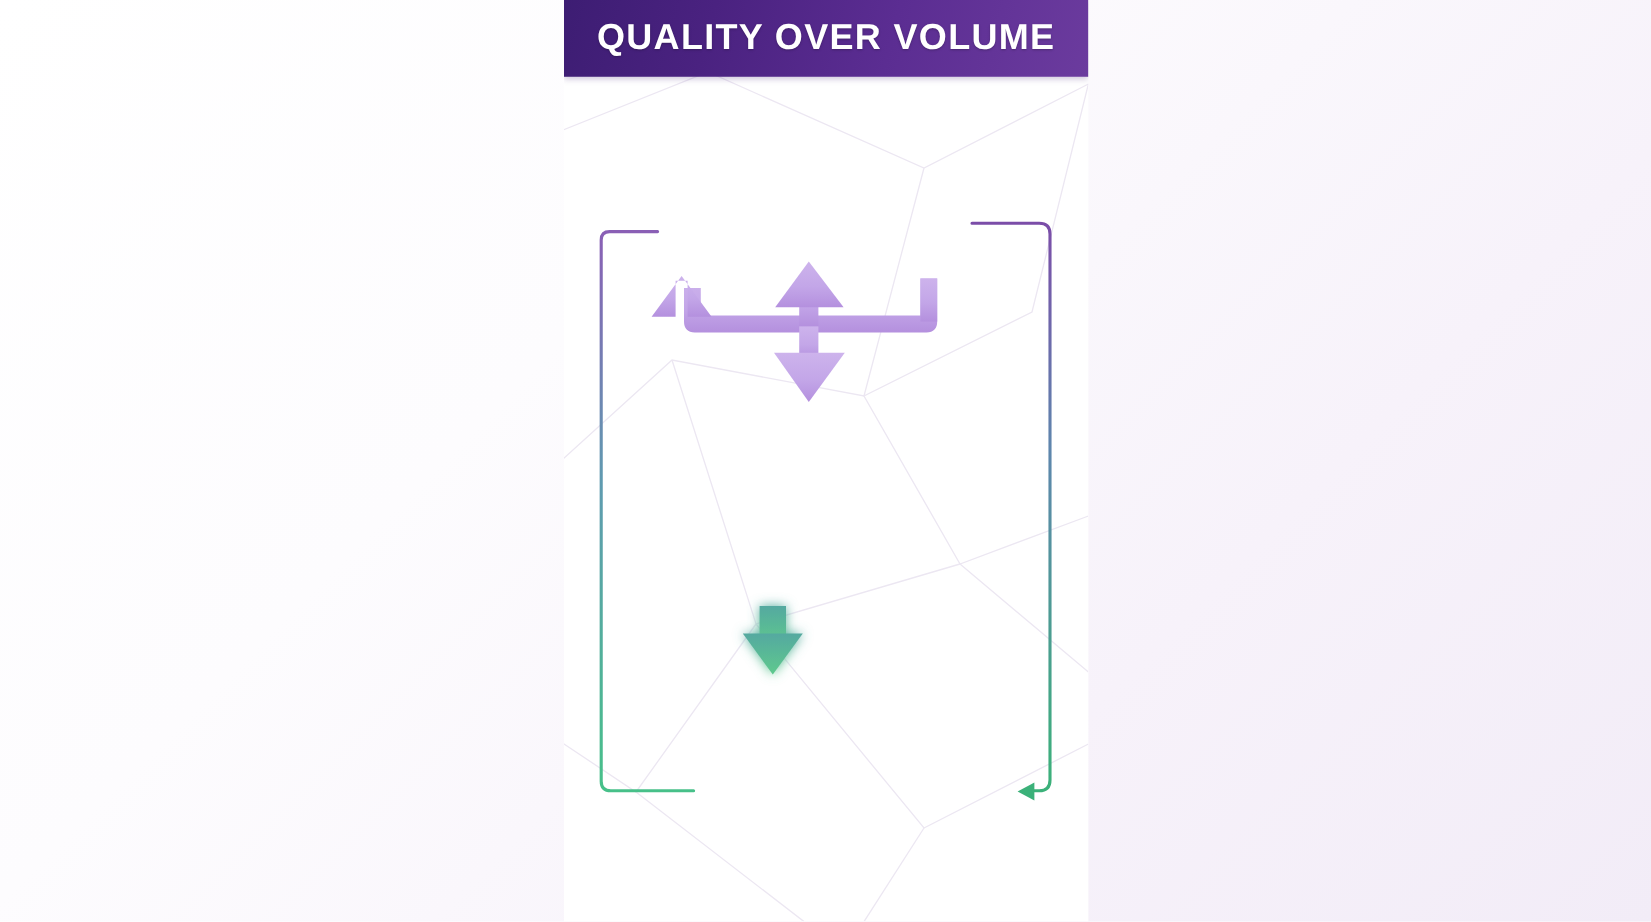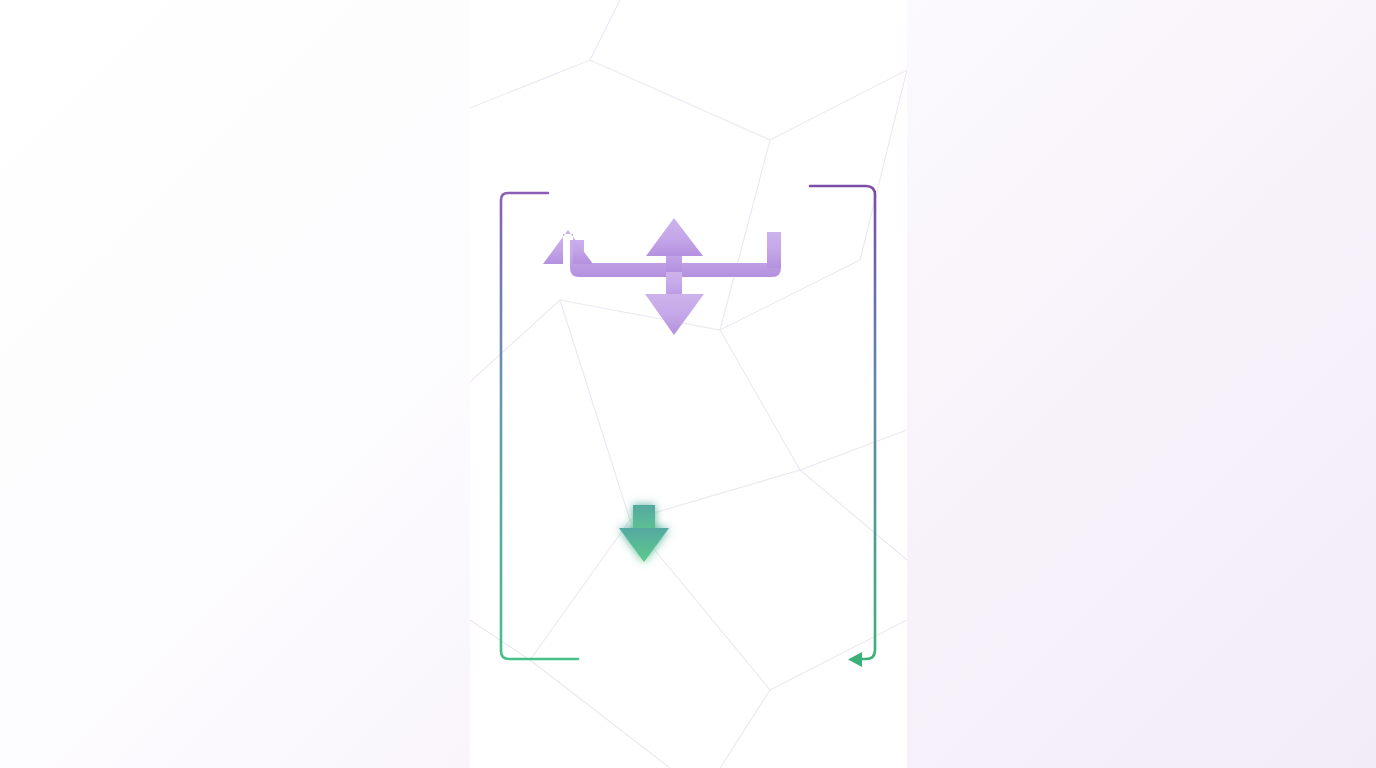--- a/index.html
+++ b/index.html
@@ -110,20 +110,23 @@
       </defs>
 
       <path d="M 78 193 L 38 193 Q 31 193 31 200 L 31 651 Q 31 659 39 659 L 108 659" fill="none" stroke="url(#loopLeftGrad)" stroke-width="2.6" stroke-linecap="round" stroke-linejoin="round"></path>
 
       <path d="M 340 186 L 396 186 Q 405 186 405 195 L 405 650 Q 405 659 396 659 L 385 659" fill="none" stroke="url(#loopRightGrad)" stroke-width="2.6" stroke-linecap="round" stroke-linejoin="round"></path>
       <path d="M 392 652 L 378 659.5 L 392 667 Z" fill="#3bb179"></path>
 
       <path d="M 340 262 L 404 262" fill="none" stroke="#7b4da8" stroke-width="0"></path>
     </svg>
 
+    <div id="header">
+      <div id="header-title">QUALITY OVER VOLUME</div>
+    </div>
 
     <svg id="connectors" viewBox="0 0 437 768">
       <defs>
         <linearGradient id="arrPurple" x1="0" y1="0" x2="0" y2="1">
           <stop offset="0%" stop-color="#cdb3ec"></stop>
           <stop offset="55%" stop-color="#c3a6e8"></stop>
           <stop offset="100%" stop-color="#b490de"></stop>
         </linearGradient>
         <linearGradient id="arrGreen" x1="0" y1="0" x2="0" y2="1">
           <stop offset="0%" stop-color="#55a9a0"></stop>

